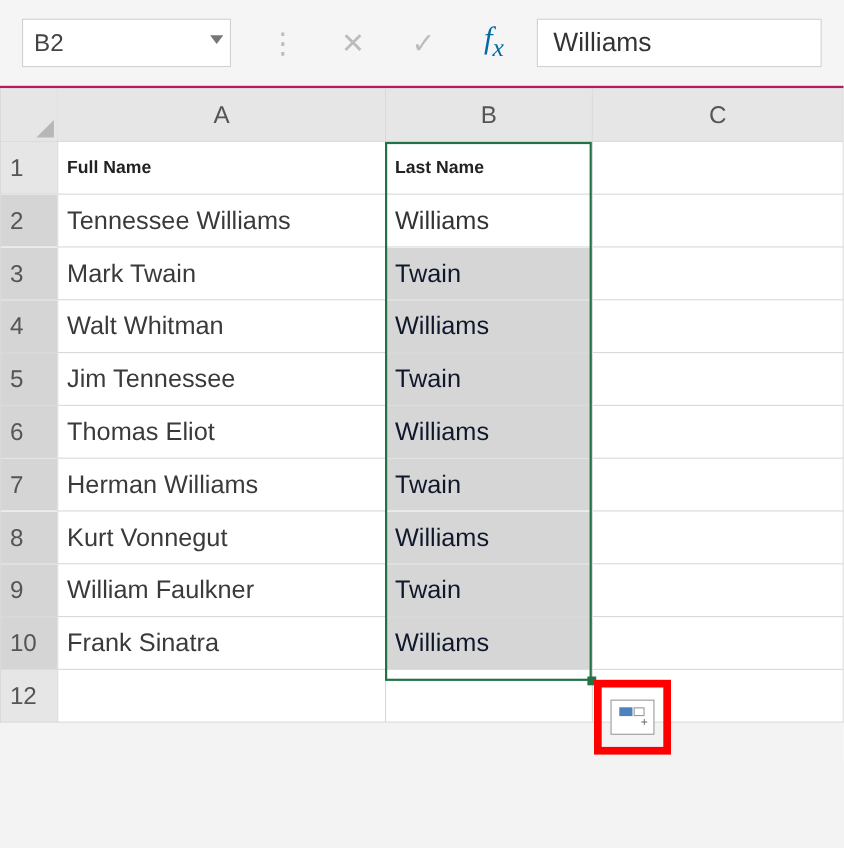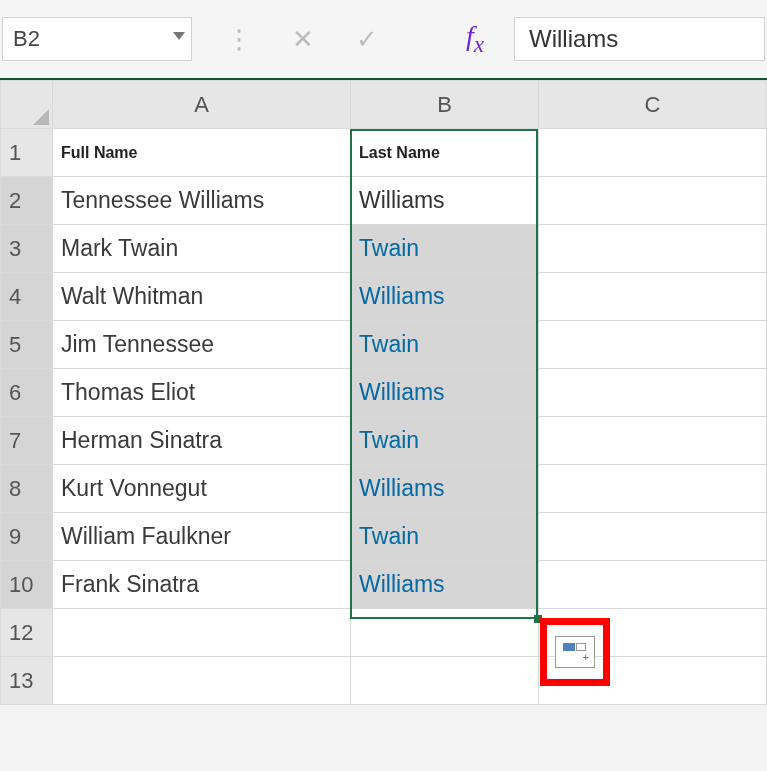--- a/index.html
+++ b/index.html
@@ -13,22 +13,22 @@
     font-size: 22px;
     color: #333;
   }
 
   
   .formula-bar {
     display: flex;
     align-items: center;
     height: 80px;
     background: #f5f5f5;
-    border-bottom: 2px solid #14532d;
-    padding: 8px 2px;
+    border-bottom: 2px solid #be185d;
+    padding: 8px 20px;
   }
   .name-box {
     width: 190px;
     height: 44px;
     background: #fff;
     border: 1px solid #d0d0d0;
     display: flex;
     align-items: center;
     padding: 0 10px;
     font-size: 22px;
@@ -47,21 +47,21 @@
   }
   .fb-icons {
     display: flex;
     align-items: center;
     gap: 30px;
     color: #bcbcbc;
     font-size: 26px;
     margin-right: 22px;
   }
   .fb-icon { width: 34px; text-align: center; }
-  .fb-icon.fx { font-style: italic; font-family: "Times New Roman", serif; color: #6d28d9; font-size: 28px; margin-left: 44px; }
+  .fb-icon.fx { font-style: italic; font-family: "Times New Roman", serif; color: #0369a1; font-size: 28px; }
   .formula-input {
     flex: 1;
     height: 44px;
     background: #fff;
     border: 1px solid #d0d0d0;
     display: flex;
     align-items: center;
     padding: 0 14px;
     font-size: 24px;
     color: #333;
@@ -120,21 +120,21 @@
   
   .col-head-B { background: #d5d5d5; border-bottom: 2px solid #217346; }
   .row-head-sel {
     background: #d5d5d5;
     border-right: 3px solid #217346;
   }
 
   
   .cell-header { font-weight: bold; font-size: 16px; color: #222; }
   .cell-data-A { font-size: 23px; color: #3a3a3a; padding-left: 24px; margin-top: 27px; }
-  .cell-data-B { font-size: 23px; color: #0369a1; background: #d6d6d6; }
+  .cell-data-B { font-size: 23px; color: #0f172a; background: #d6d6d6; }
   .cell-B-active { background: #ffffff; color: #333; }
 
   
   .selection-outline {
     position: absolute;
     border: 2px solid #217346;
     pointer-events: none;
     z-index: 5;
   }
   .fill-handle {
@@ -250,21 +250,21 @@
         <td></td>
       </tr>
       <tr>
         <td class="row-header row-head-sel">6</td>
         <td class="cell-data-A">Thomas Eliot</td>
         <td class="cell-data-B">Williams</td>
         <td></td>
       </tr>
       <tr>
         <td class="row-header row-head-sel">7</td>
-        <td class="cell-data-A">Herman Sinatra</td>
+        <td class="cell-data-A">Herman Williams</td>
         <td class="cell-data-B">Twain</td>
         <td></td>
       </tr>
       <tr>
         <td class="row-header row-head-sel">8</td>
         <td class="cell-data-A">Kurt Vonnegut</td>
         <td class="cell-data-B">Williams</td>
         <td></td>
       </tr>
       <tr>
@@ -274,26 +274,20 @@
         <td></td>
       </tr>
       <tr>
         <td class="row-header row-head-sel">10</td>
         <td class="cell-data-A">Frank Sinatra</td>
         <td class="cell-data-B">Williams</td>
         <td></td>
       </tr>
       <tr>
         <td class="row-header">12</td>
-        <td></td>
-        <td></td>
-        <td></td>
-      </tr>
-      <tr>
-        <td class="row-header">13</td>
         <td></td>
         <td></td>
         <td></td>
       </tr>
     </tbody>
   </table>
 
   <div class="selection-outline" style="left:350px; top:49px; width:188px; height:490px;"></div>
   <div class="fill-handle" style="left:534px; top:535px;"></div>
 

